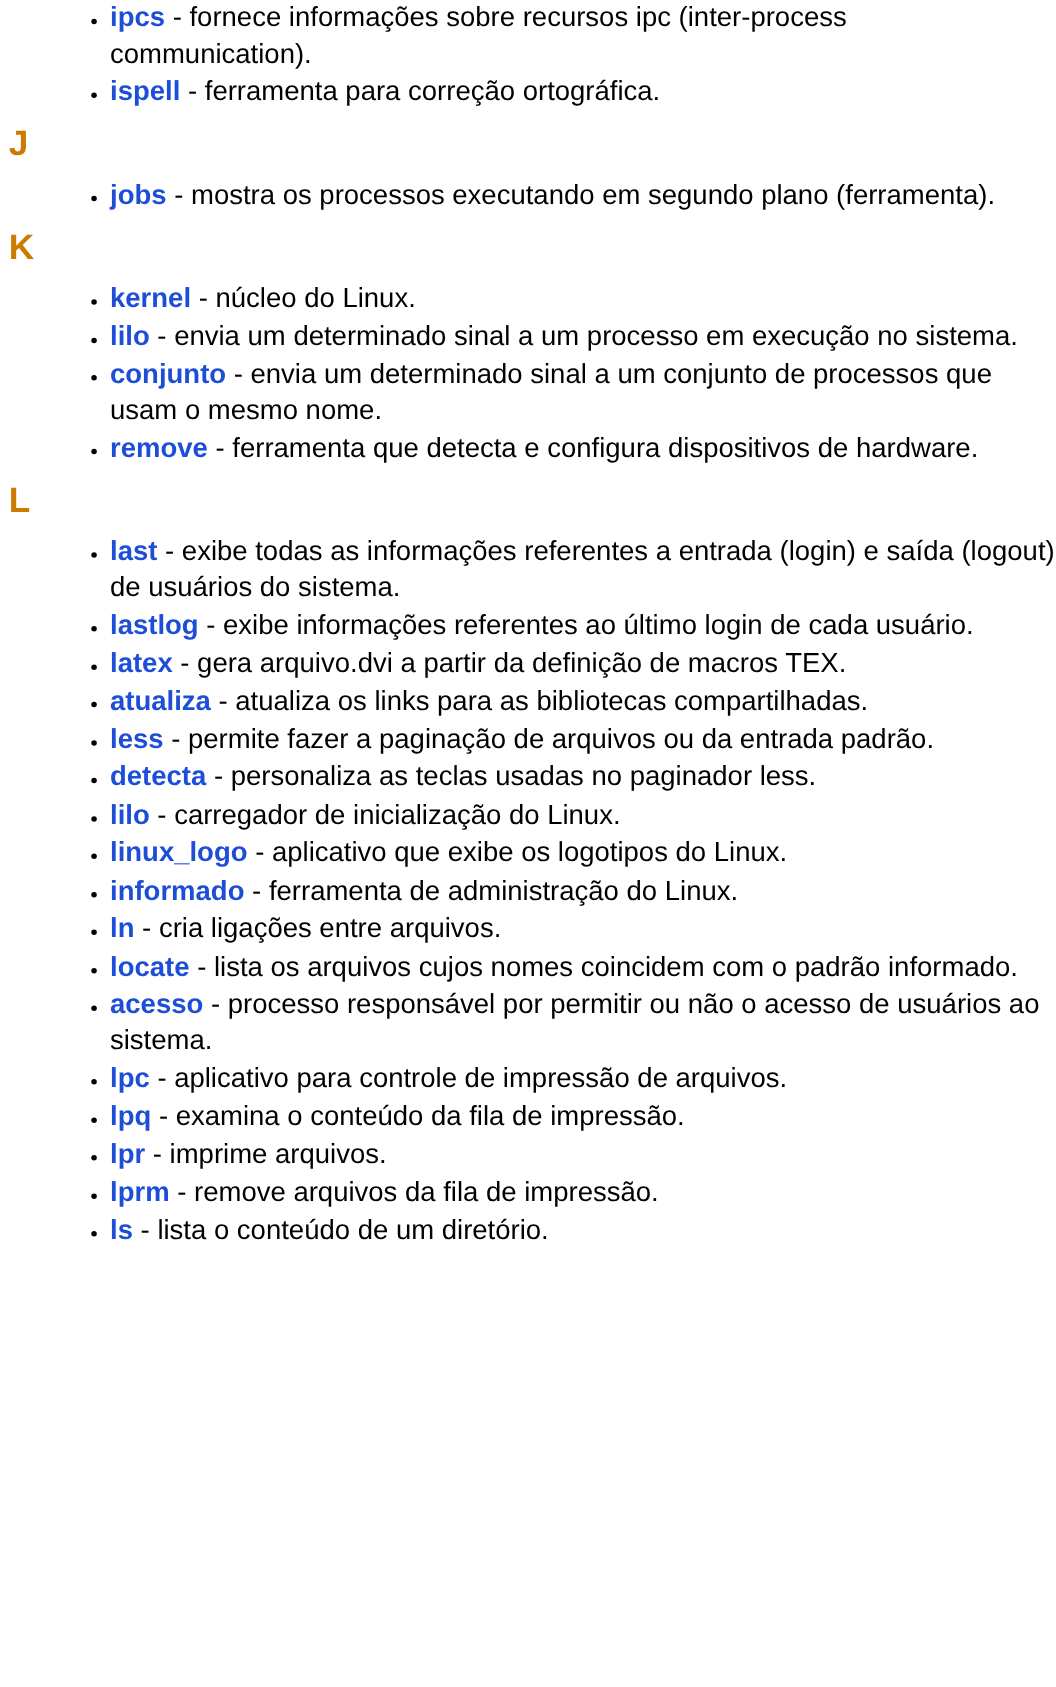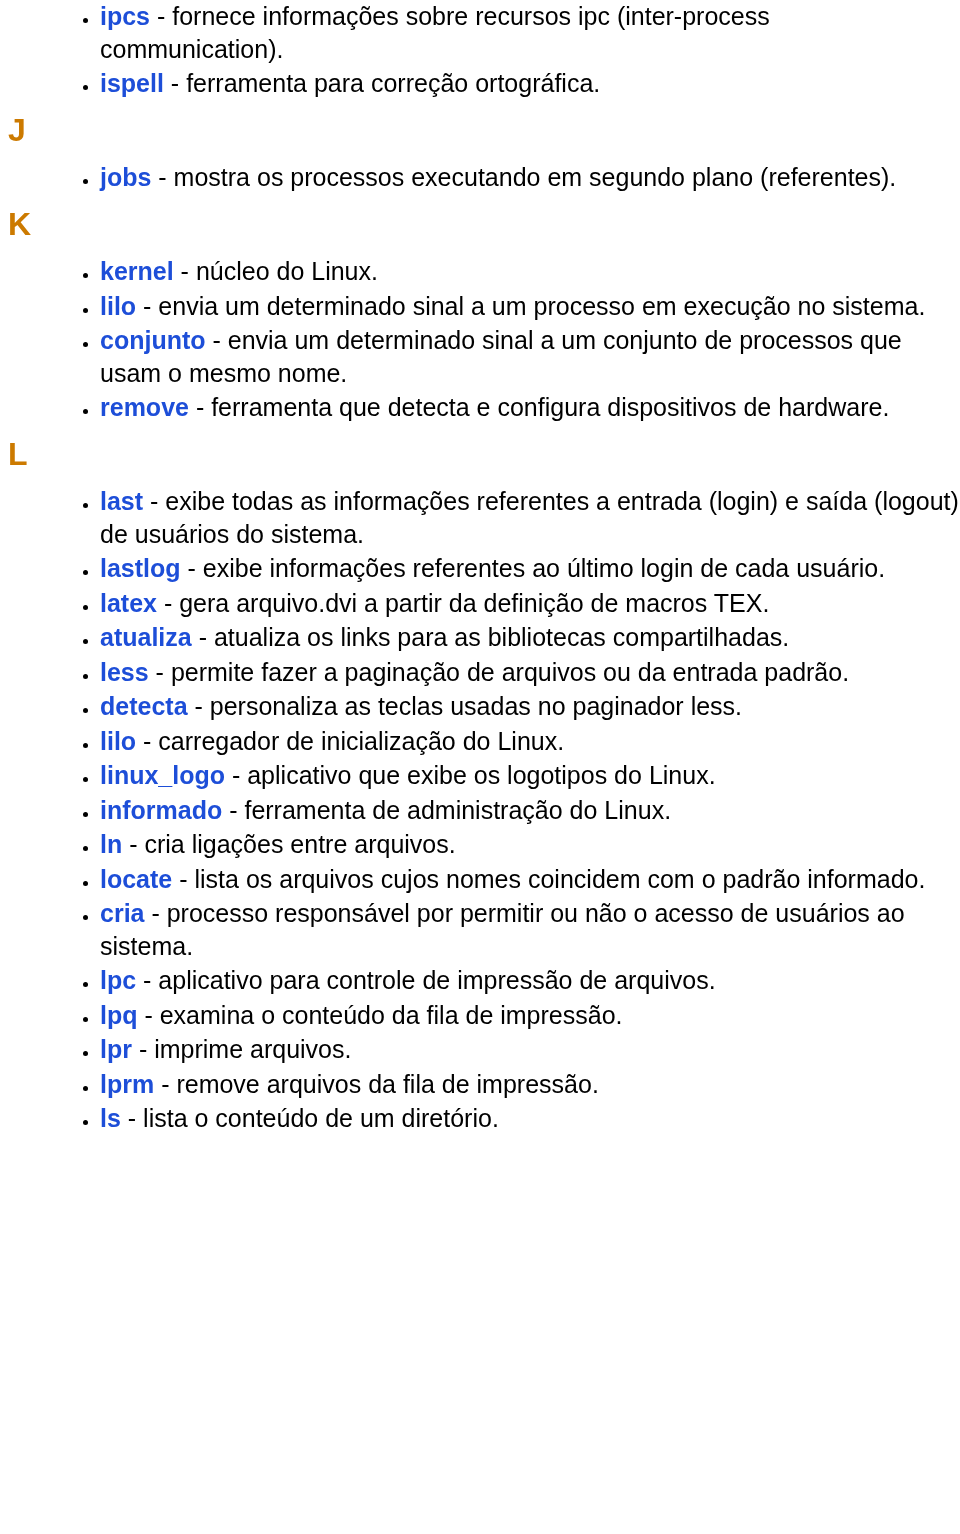--- a/index.html
+++ b/index.html
@@ -42,21 +42,21 @@
 </head>
 <body>
 
 <ul id="list-I">
     <li><span class="term">ipcs</span> - fornece informações sobre recursos <span class="bold">ipc</span> (inter-process communication).</li>
     <li><span class="term">ispell</span> - ferramenta para correção ortográfica.</li>
   </ul>
 
 <div class="section-letter">J</div>
 <ul id="list-J">
-    <li><span class="term">jobs</span> - mostra os processos executando em segundo plano (<span class="bold">referentes</span>).</li>
+    <li><span class="term">jobs</span> - mostra os processos executando em segundo plano (<span class="bold">ferramenta</span>).</li>
   </ul>
 
 <div class="section-letter">K</div>
 <ul id="list-K">
     <li><span class="term">kernel</span> - núcleo do Linux.</li>
     <li><span class="term">lilo</span> - envia um determinado sinal a um processo em execução no sistema.</li>
     <li><span class="term">conjunto</span> - envia um determinado sinal a um conjunto de processos que usam o mesmo nome.</li>
     <li><span class="term">remove</span> - ferramenta que detecta e configura dispositivos de hardware.</li>
   </ul>
 
@@ -66,19 +66,19 @@
     <li><span class="term">lastlog</span> - exibe informações referentes ao último login de cada usuário.</li>
     <li><span class="term">latex</span> - gera arquivo<span class="bold">.dvi</span> a partir da definição de macros <span class="bold">TEX</span>.</li>
     <li><span class="term">atualiza</span> - atualiza os links para as bibliotecas compartilhadas.</li>
     <li><span class="term">less</span> - permite fazer a paginação de arquivos ou da entrada padrão.</li>
     <li><span class="term">detecta</span> - personaliza as teclas usadas no paginador <span class="bold">less</span>.</li>
     <li><span class="term">lilo</span> - carregador de inicialização do <span class="bold">Linux</span>.</li>
     <li><span class="term">linux_logo</span> - aplicativo que exibe os logotipos do <span class="bold">Linux</span>.</li>
     <li><span class="term">informado</span> - ferramenta de administração do <span class="bold">Linux</span>.</li>
     <li><span class="term">ln</span> - cria ligações entre arquivos.</li>
     <li><span class="term">locate</span> - lista os arquivos cujos nomes coincidem com o padrão informado.</li>
-    <li><span class="term">cria</span> - processo responsável por permitir ou não o acesso de usuários ao sistema.</li>
+    <li><span class="term">acesso</span> - processo responsável por permitir ou não o acesso de usuários ao sistema.</li>
     <li><span class="term">lpc</span> - aplicativo para controle de impressão de arquivos.</li>
     <li><span class="term">lpq</span> - examina o conteúdo da fila de impressão.</li>
     <li><span class="term">lpr</span> - imprime arquivos.</li>
     <li><span class="term">lprm</span> - remove arquivos da fila de impressão.</li>
     <li><span class="term">ls</span> - lista o conteúdo de um diretório.</li>
   </ul>
 
 </body></html>

